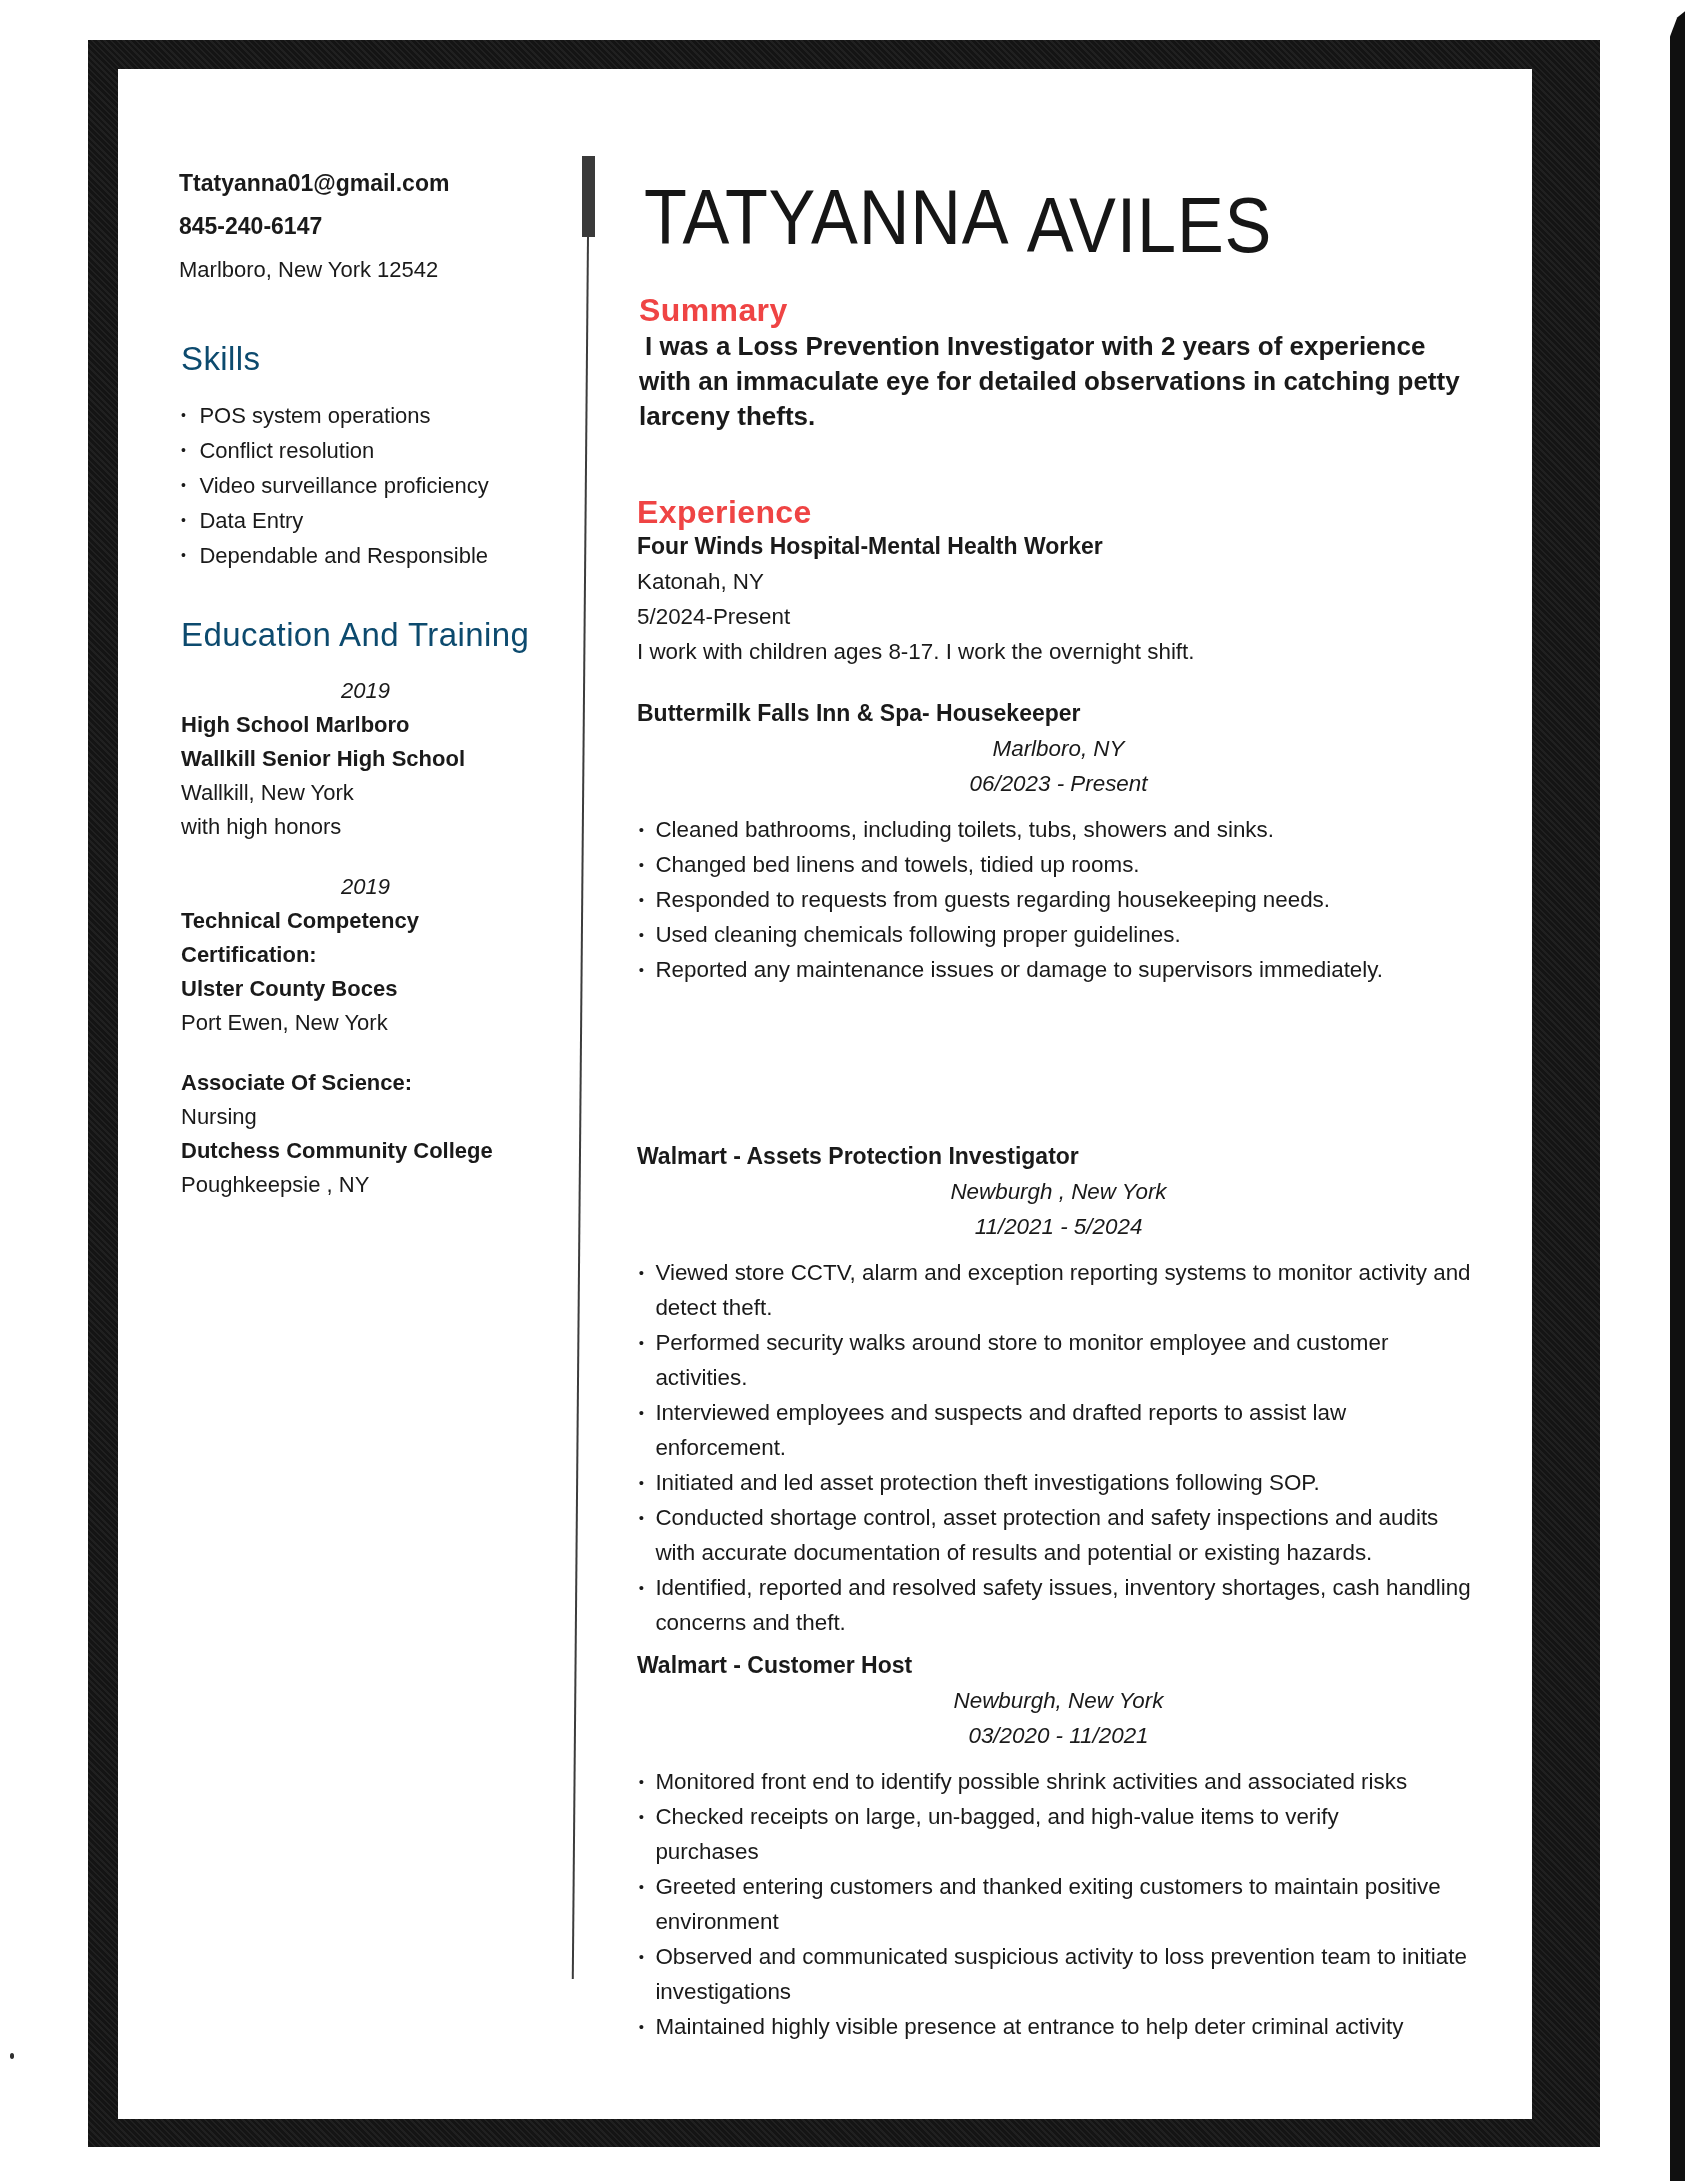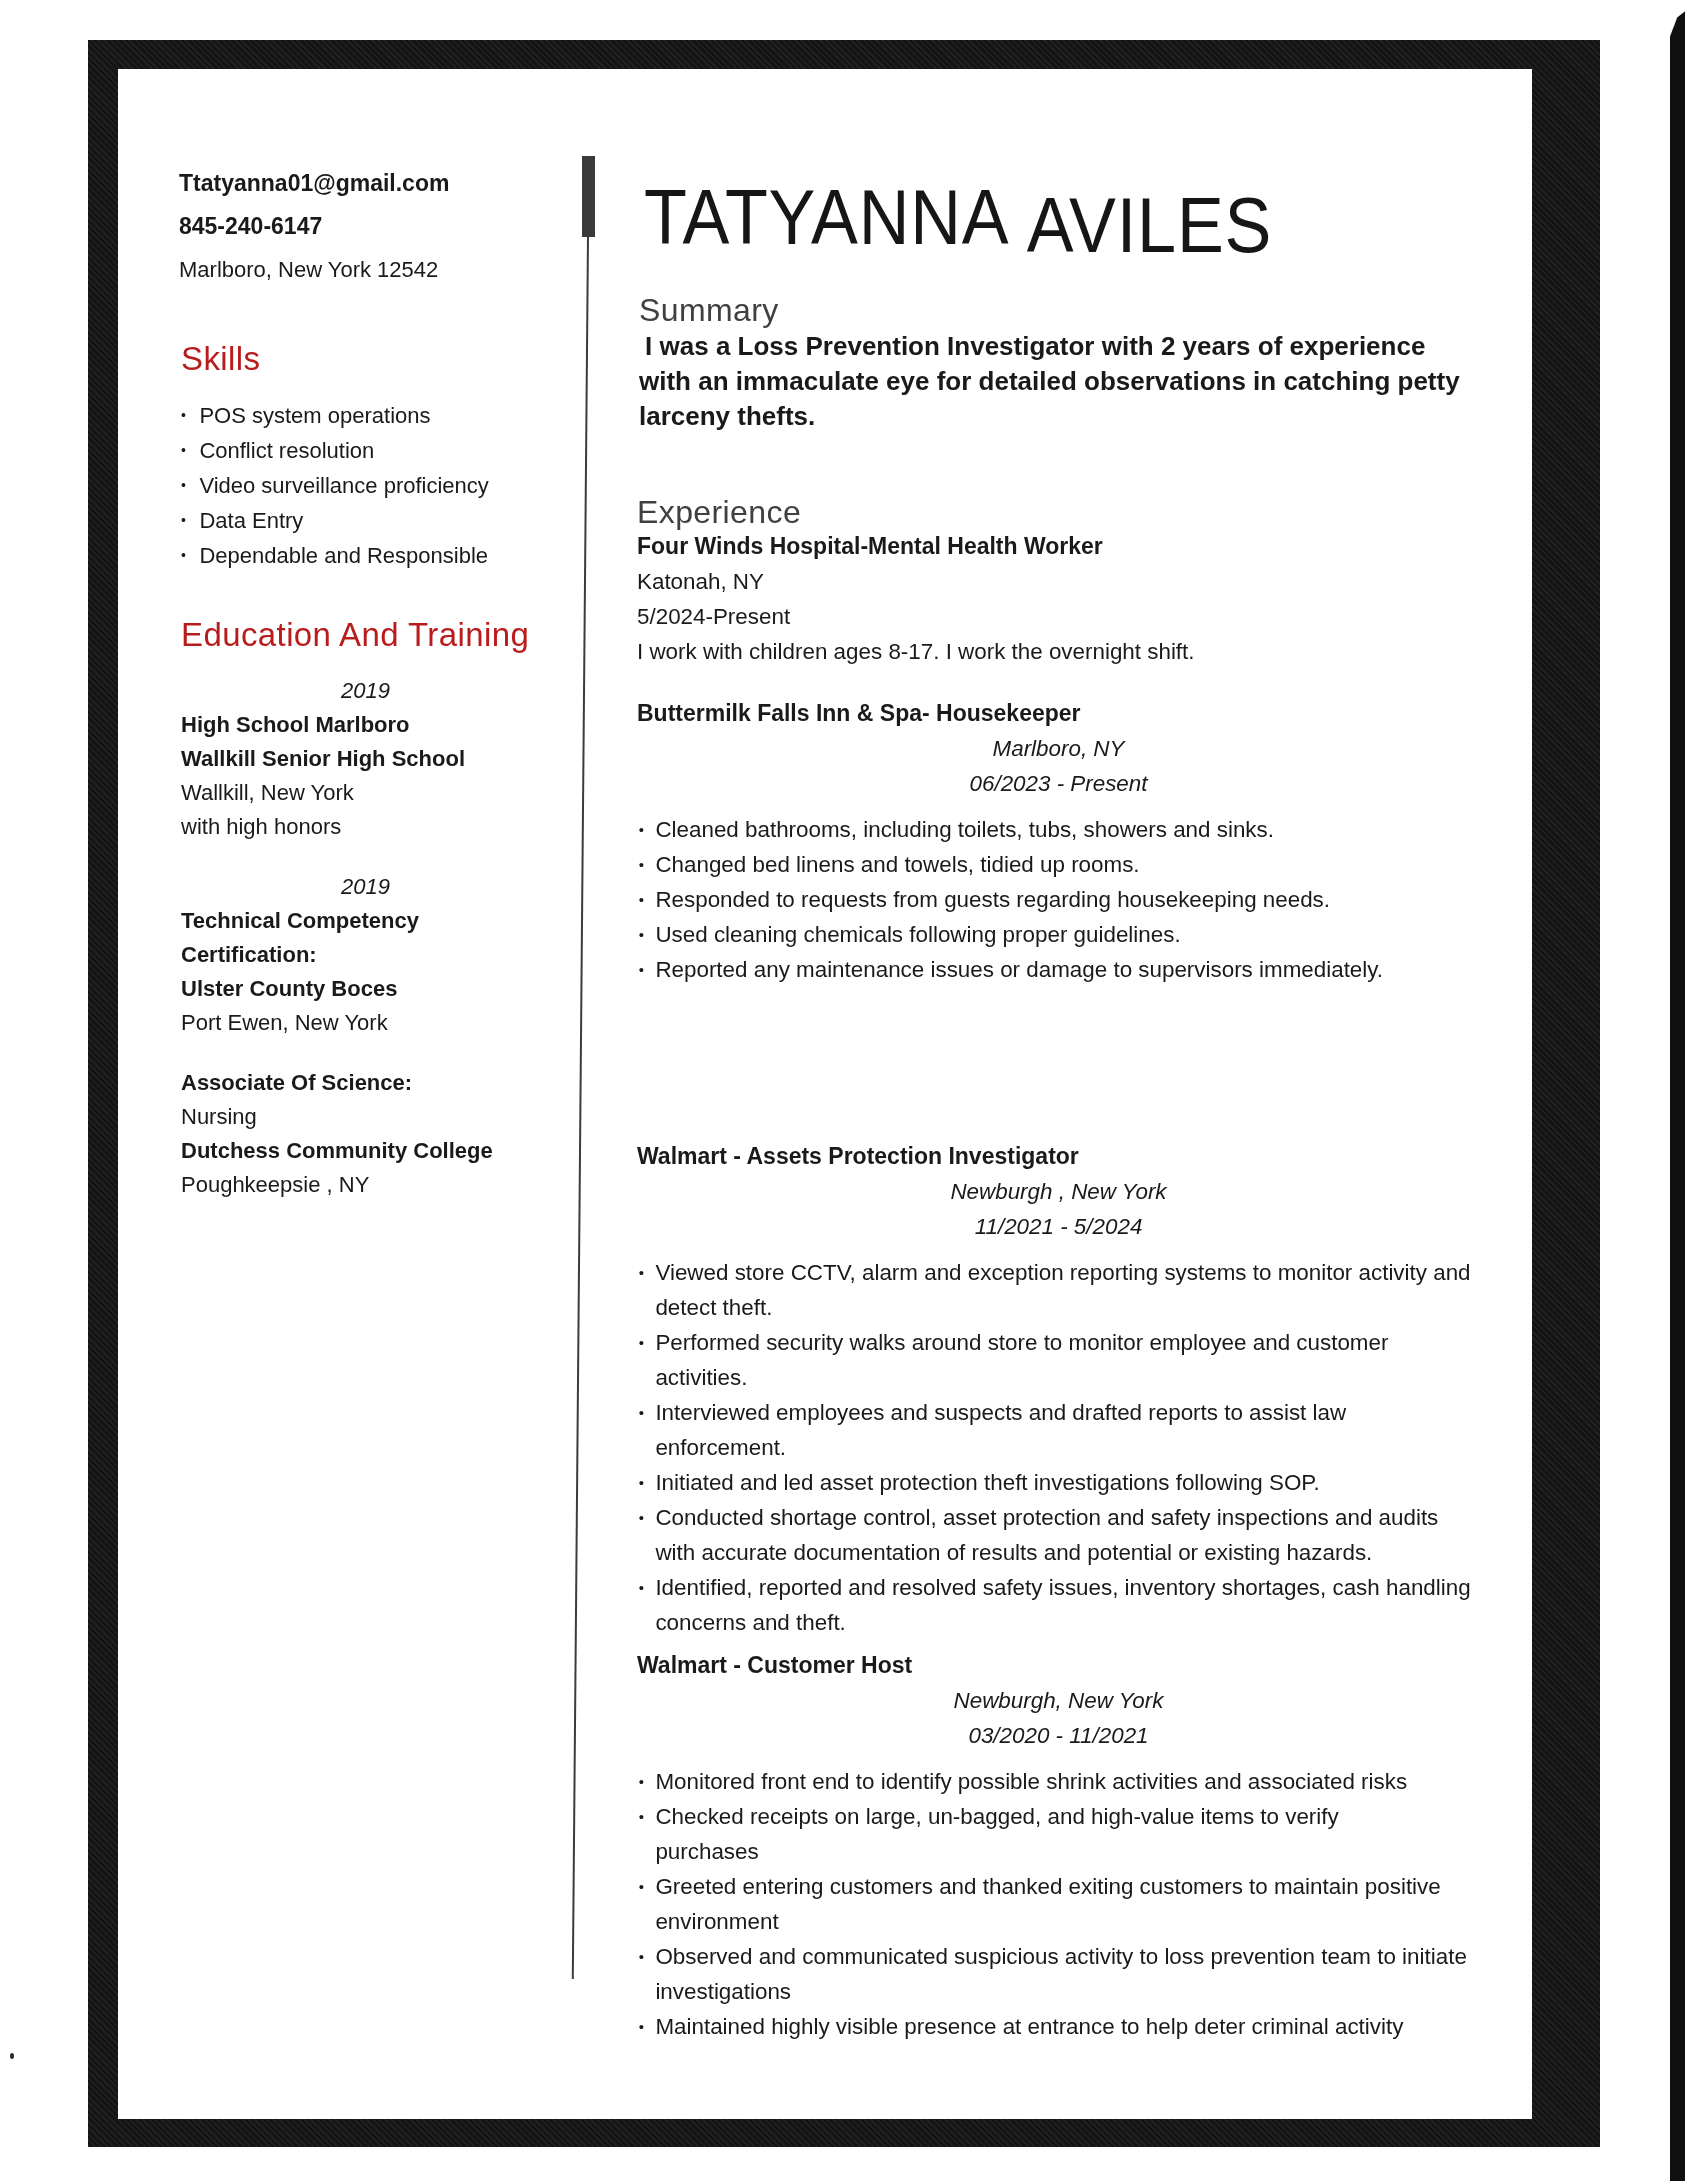--- a/index.html
+++ b/index.html
@@ -20,21 +20,21 @@
     background-image:repeating-linear-gradient(45deg,rgba(255,255,255,0.05) 0 1.8px,rgba(0,0,0,0) 1.8px 4.4px);
   }
   .page{position:relative;width:100%;height:100%;background:#ffffff;}
 
   
   .contact{position:absolute;left:61px;top:93px;font-size:23px;line-height:43px;}
   .contact .strong{font-weight:bold;}
   .contact .plain{font-size:22px;}
   .contact p{margin:0;}
 
-  .sidebar-h{font-size:33px;font-weight:400;color:#b91c1c;margin:0;line-height:39px;letter-spacing:0.4px;}
+  .sidebar-h{font-size:33px;font-weight:400;color:#0c4a6e;margin:0;line-height:39px;letter-spacing:0.4px;}
 
   .skills{position:absolute;left:63px;top:270px;width:386px;}
   .skills ul{list-style:none;margin:20px 0 0 0;padding:0;font-size:22px;line-height:35px;}
   .edu-sec{position:absolute;left:63px;top:546px;width:377px;}
   .edu{margin-top:20px;font-size:22px;line-height:34px;width:369px;}
   .edu.gap{margin-top:26px;}
   .edu p{margin:0;}
   .b{font-weight:bold;}
   .i{font-style:italic;text-align:center;}
 
@@ -44,21 +44,21 @@
     transform:rotate(0.5deg);transform-origin:top center;}
 
   
   .name{
     position:absolute;left:526px;top:109px;margin:0;font-size:78px;font-weight:400;color:#161616;
     line-height:1;letter-spacing:0.9px;white-space:nowrap;
     transform:scaleX(0.9);transform-origin:left top;
   }
   .name .last{display:inline-block;margin-left:19.3px;transform:translateY(8px);}
 
-  .main-h{font-size:32px;font-weight:400;color:#404040;margin:0;line-height:37px;letter-spacing:0.4px;}
+  .main-h{font-size:32px;font-weight:700;color:#ef4444;margin:0;line-height:37px;letter-spacing:0.4px;}
 
   .summary{position:absolute;left:521px;top:223px;width:843px;}
   .summary p{margin:0;font-size:26px;line-height:35px;text-indent:6.1px;width:830px;font-weight:bold;}
 
   .exp-h{position:absolute;left:519px;top:425px;}
 
   .job{position:absolute;left:519px;width:843px;font-size:22.4px;line-height:35px;}
   .job h3{margin:0;font-size:23px;font-weight:bold;line-height:35px;}
   .job p{margin:0;}
   .job ul{list-style:none;margin:11.4px 0 0 0;padding:0;}

